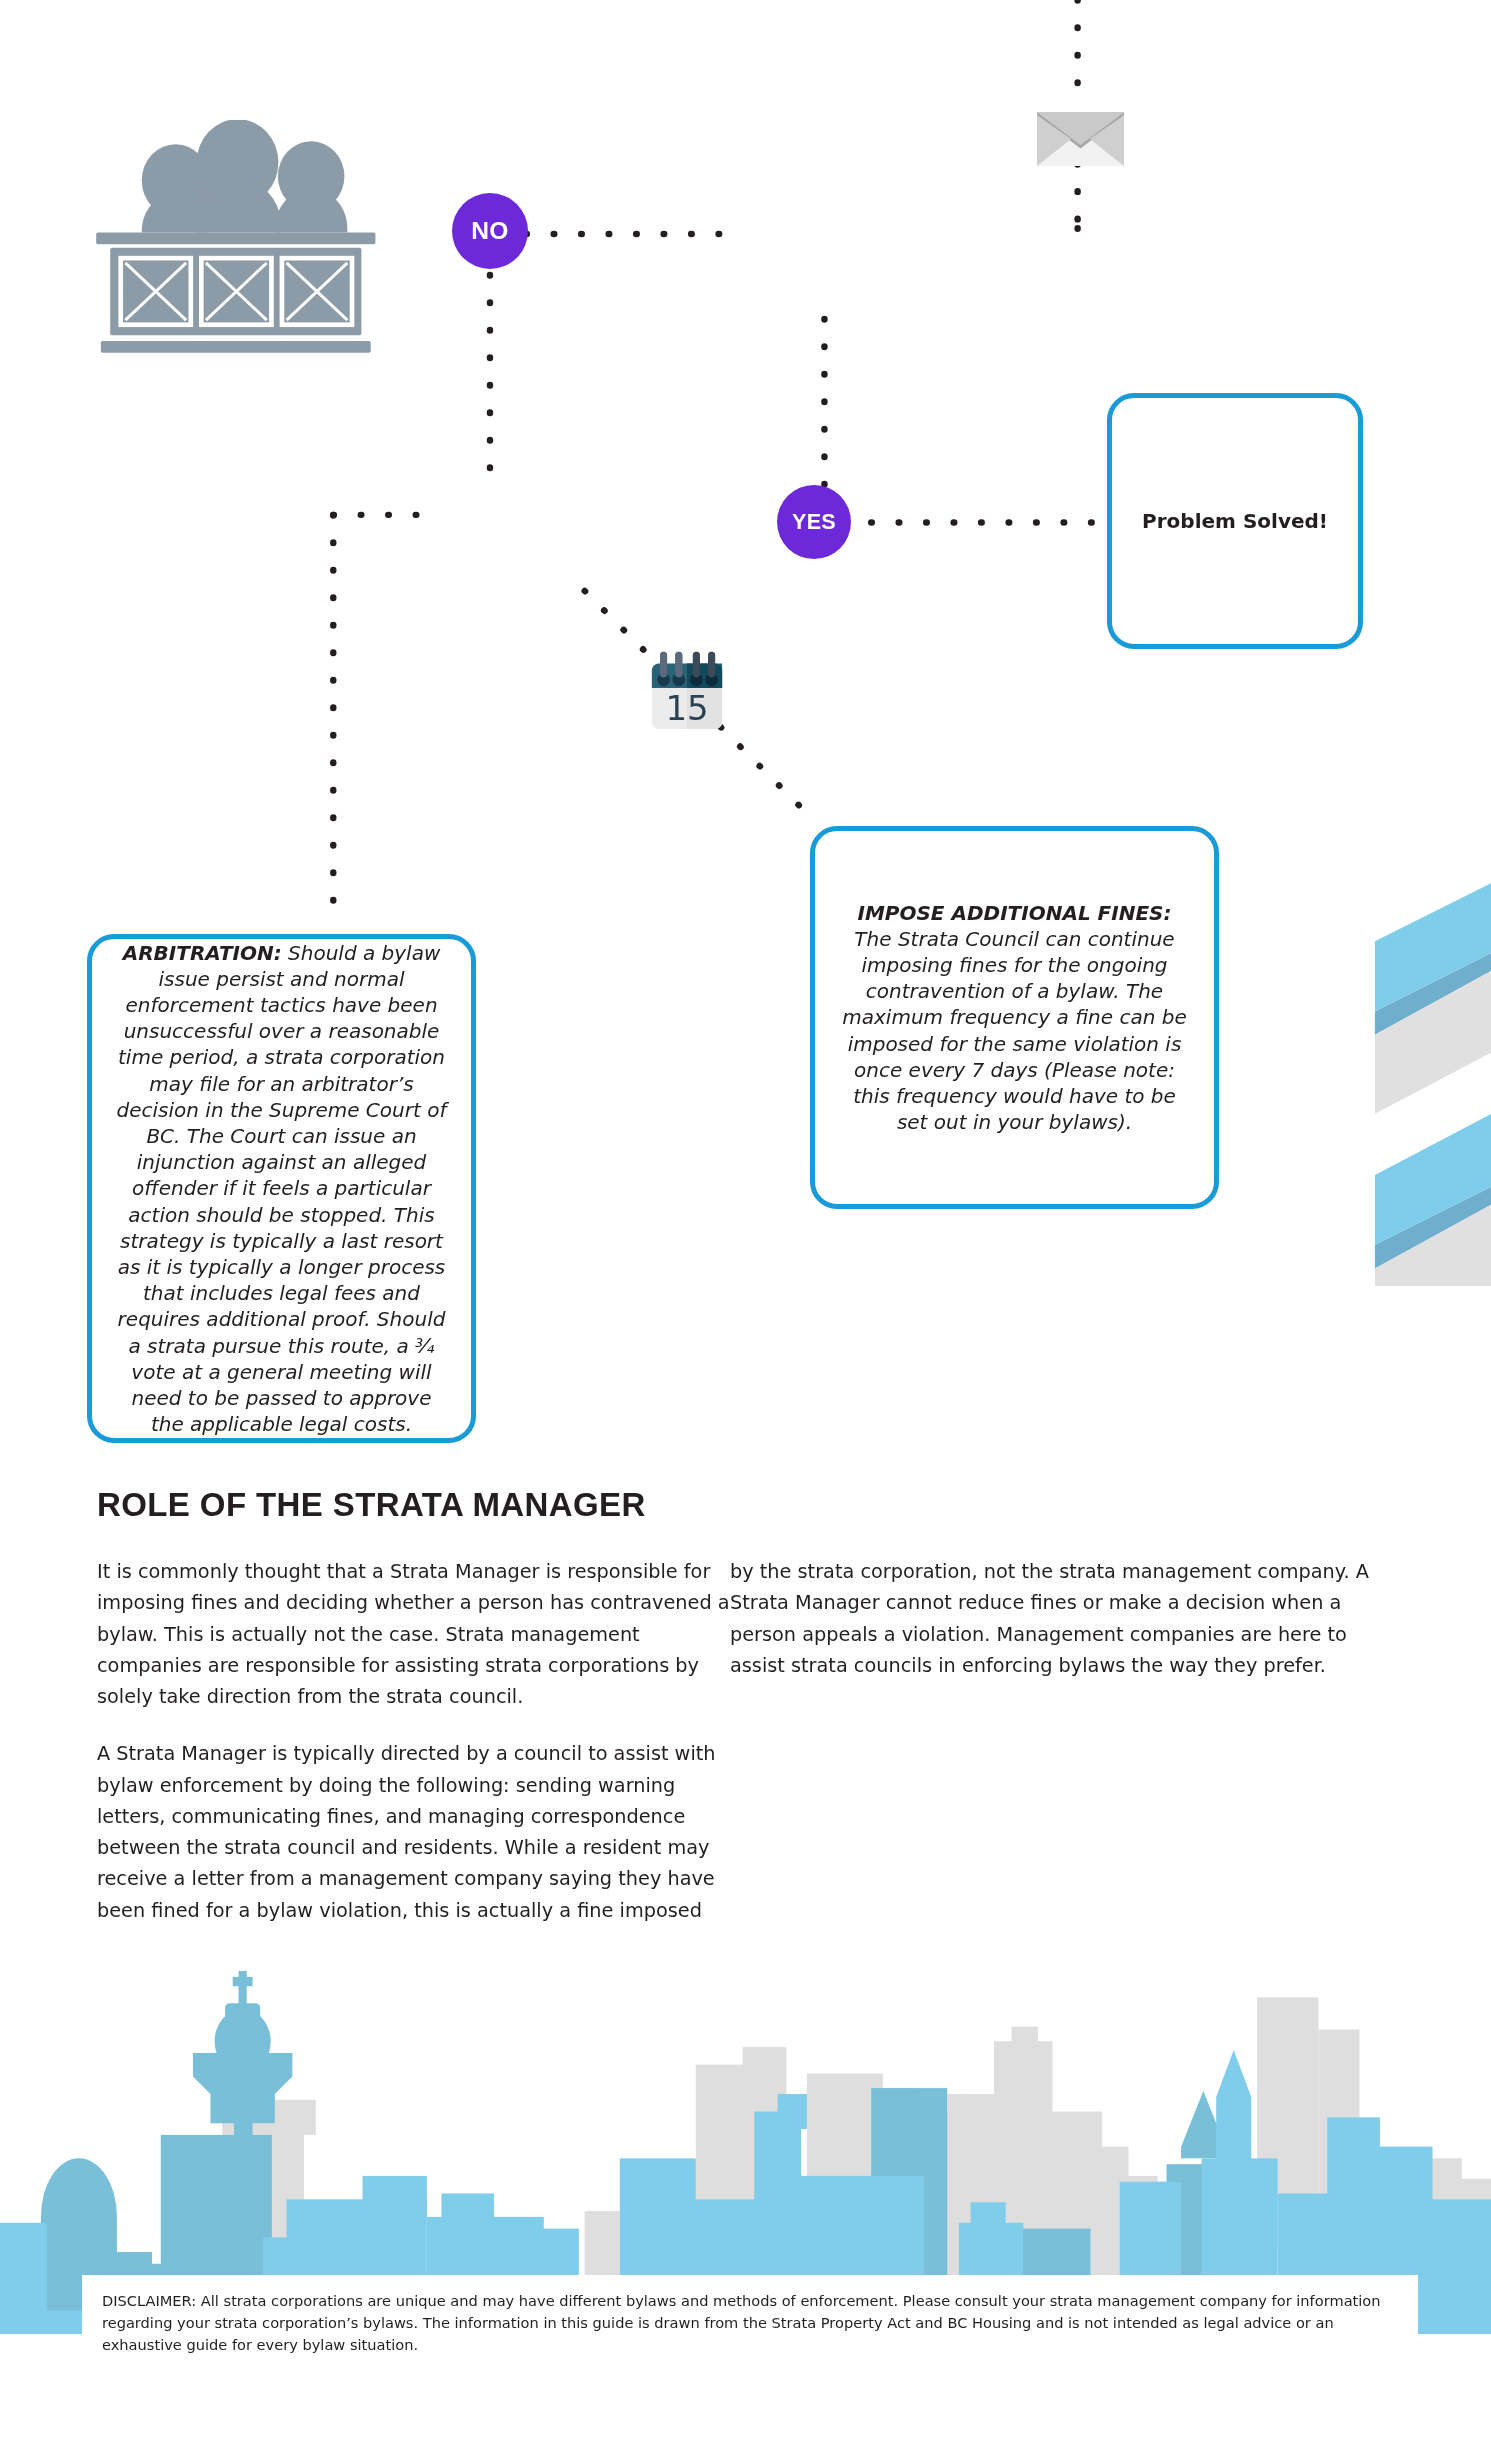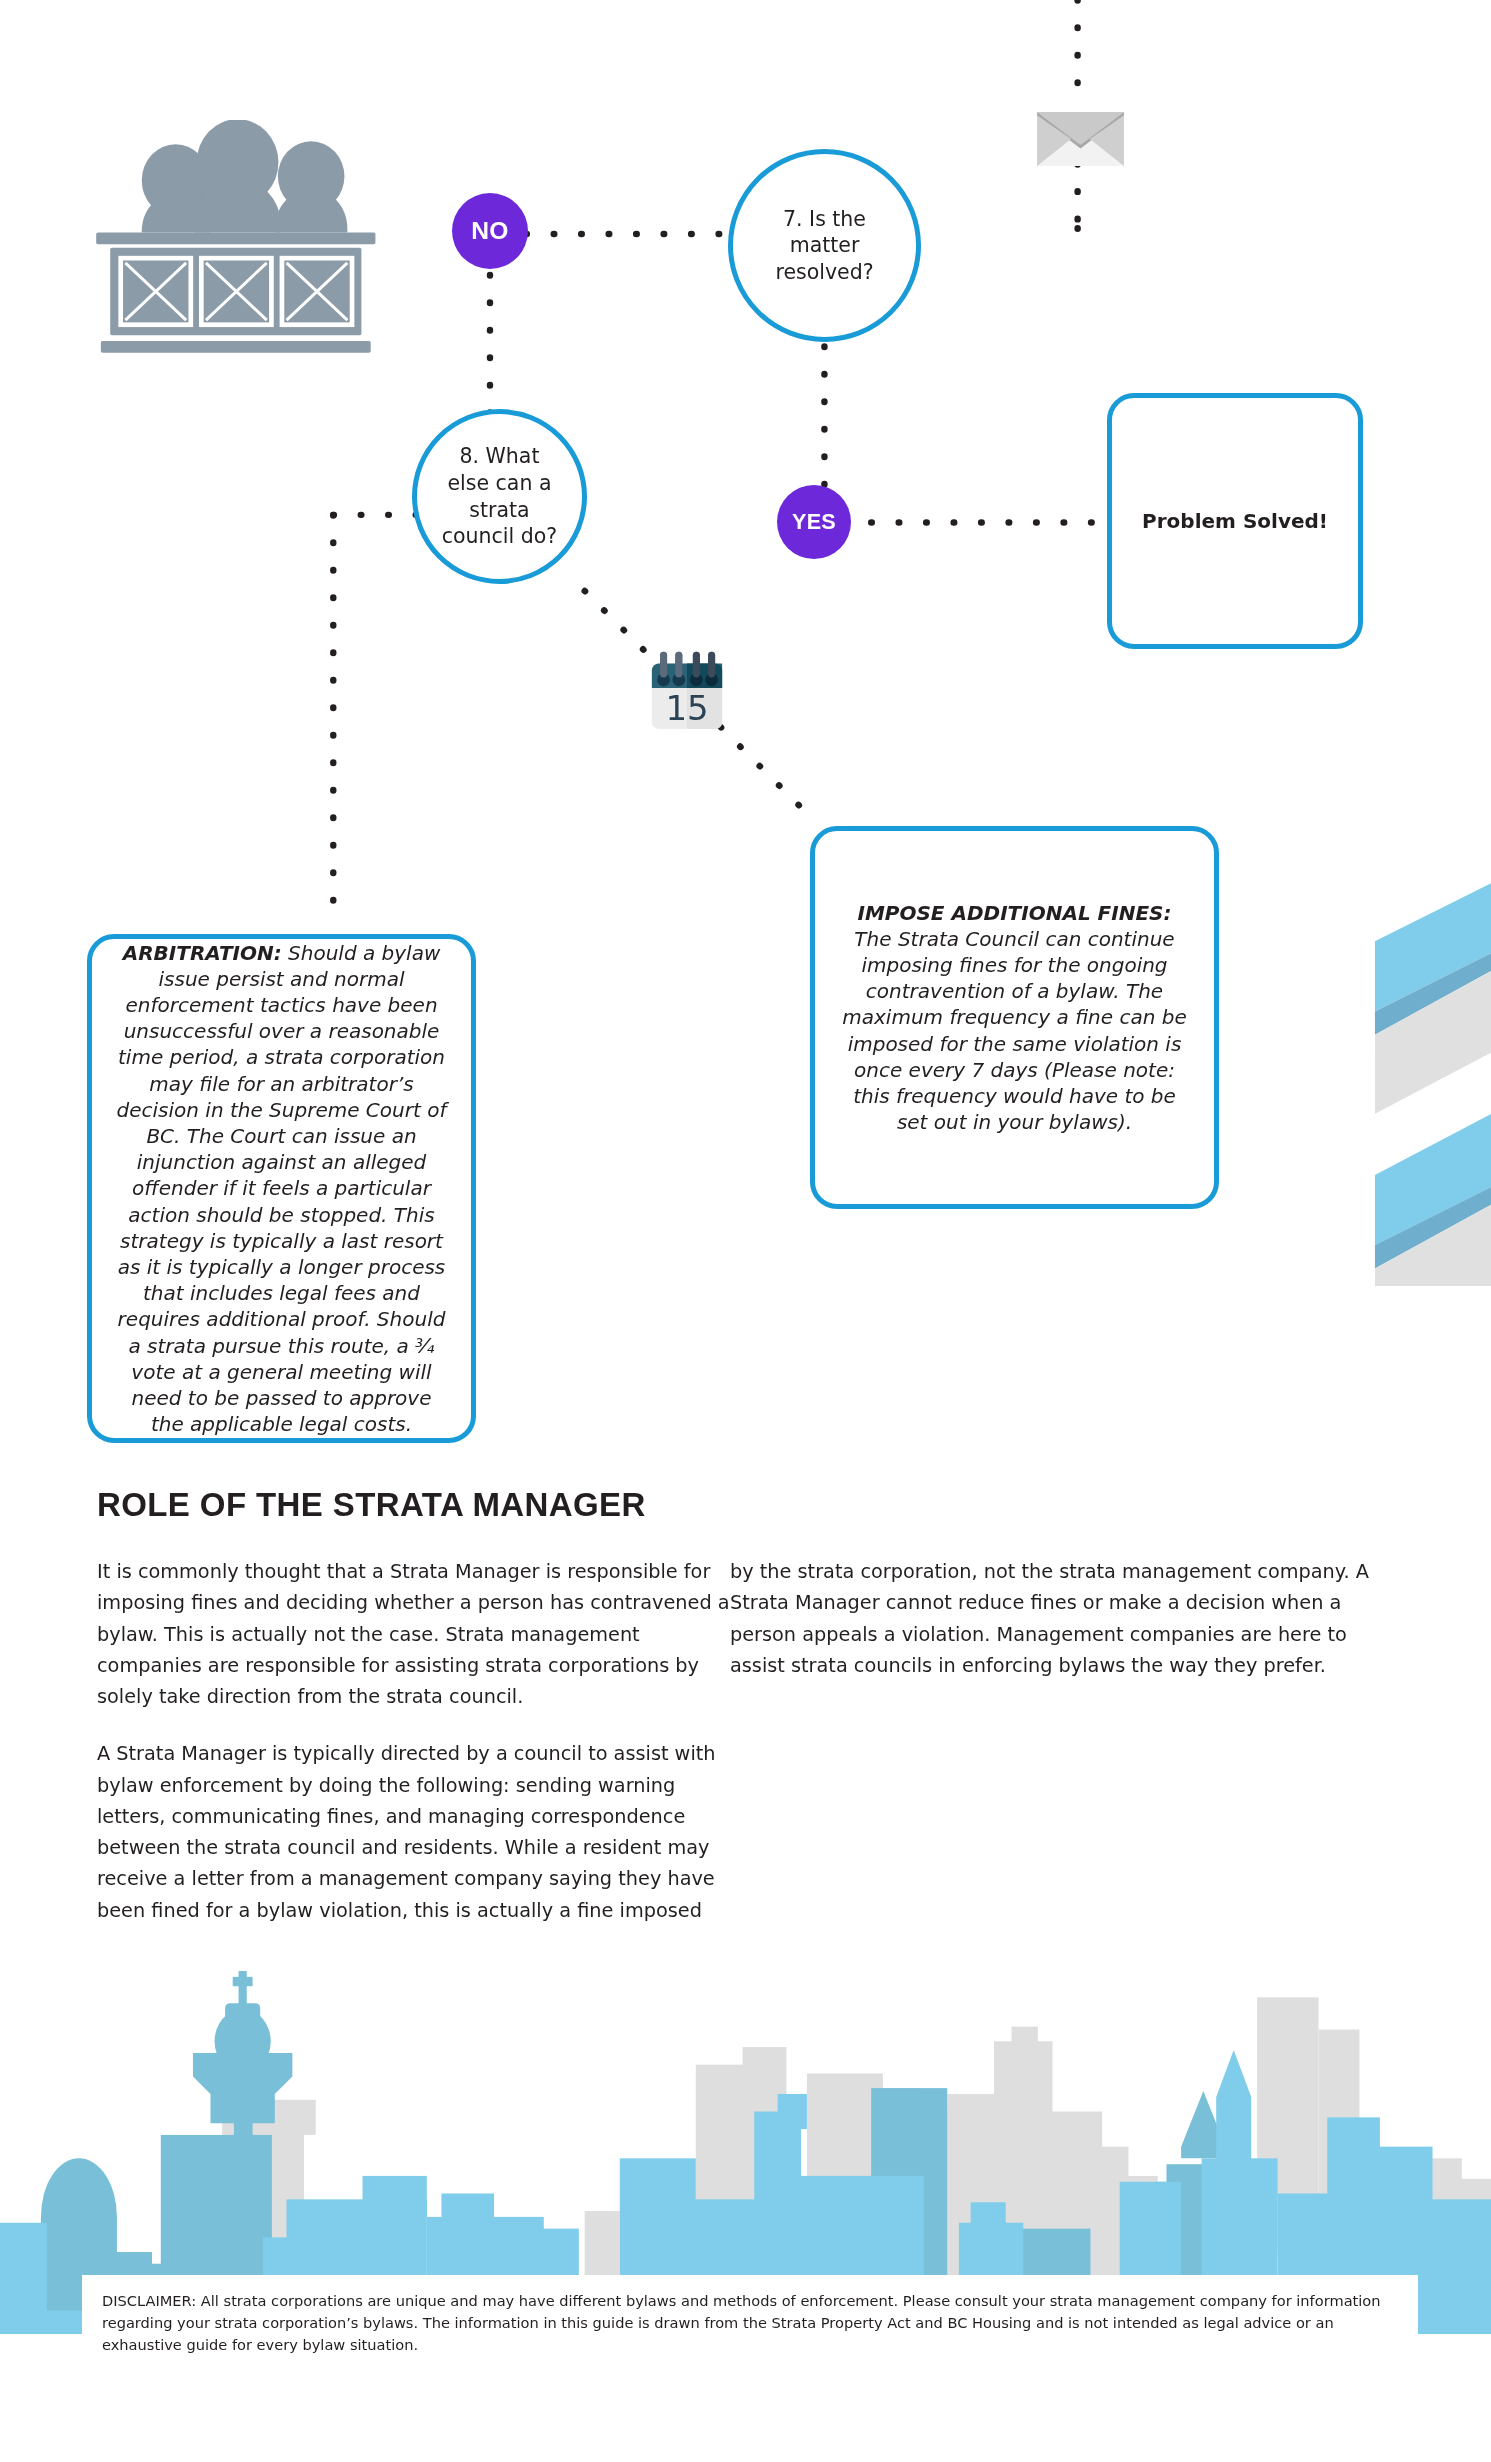--- a/index.html
+++ b/index.html
@@ -138,23 +138,21 @@
           <rect x="50" y="6" width="12" height="44" rx="6"></rect>
         </g>
         <g fill="#3C4A5A">
           <rect x="80" y="6" width="12" height="44" rx="6"></rect>
           <rect x="106" y="6" width="12" height="44" rx="6"></rect>
         </g>
         <text x="70" y="122" text-anchor="middle" fill="#2B4255" font-family="DejaVu Sans, sans-serif" font-size="58">15</text>
       </svg>
     </div>
 
-    <div class="qcircle" style="left:728px;top:149px;width:193px;height:193px;padding:0 27px;">7. Is the matter resolved?</div>
-
-    <div class="qcircle" style="left:412px;top:409px;width:175px;height:175px;padding:0 20px;">8. What else can a strata council do?</div>
+
 
     <div class="badge" style="left:452px;top:193px;width:76px;height:76px;font-size:24.6px;">NO</div>
 
     <div class="badge" style="left:777px;top:485px;width:74px;height:74px;font-size:21.6px;">YES</div>
 
     <div class="rbox" style="left:1107px;top:393px;width:256px;height:256px;">
       <div class="inner">
         <span class="ttl">Problem Solved!</span><br>
       </div>
     </div>

